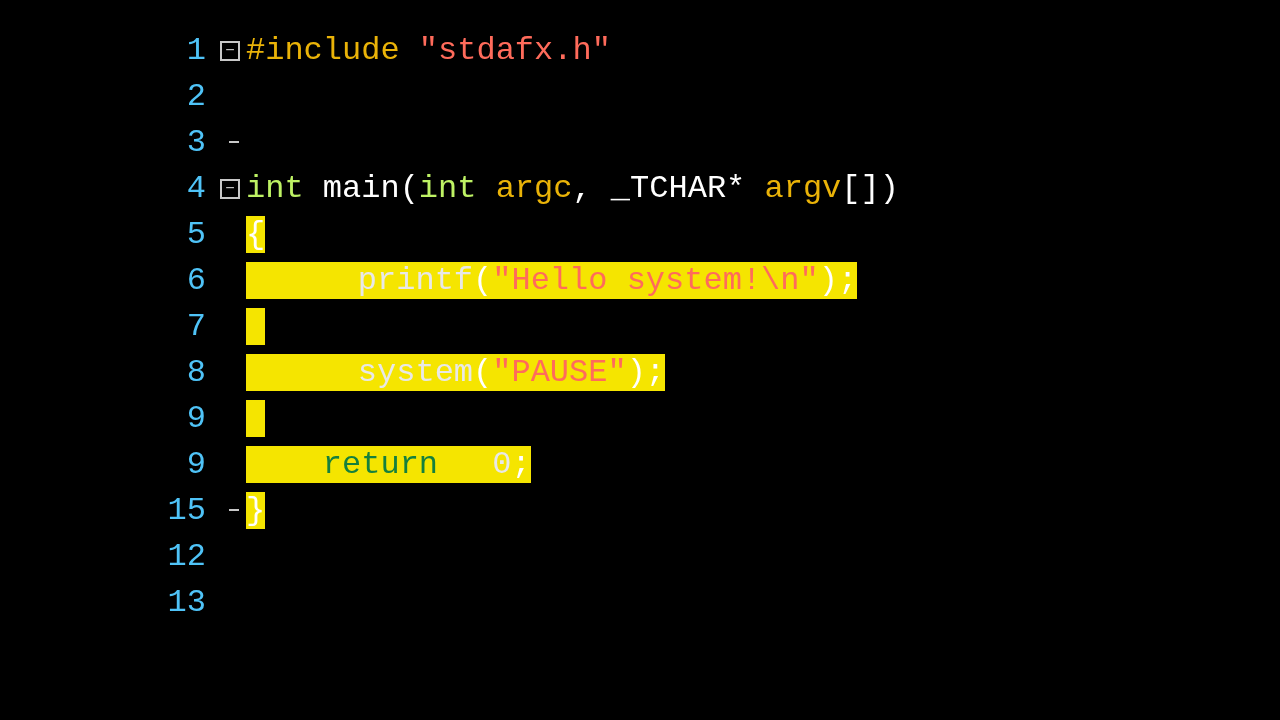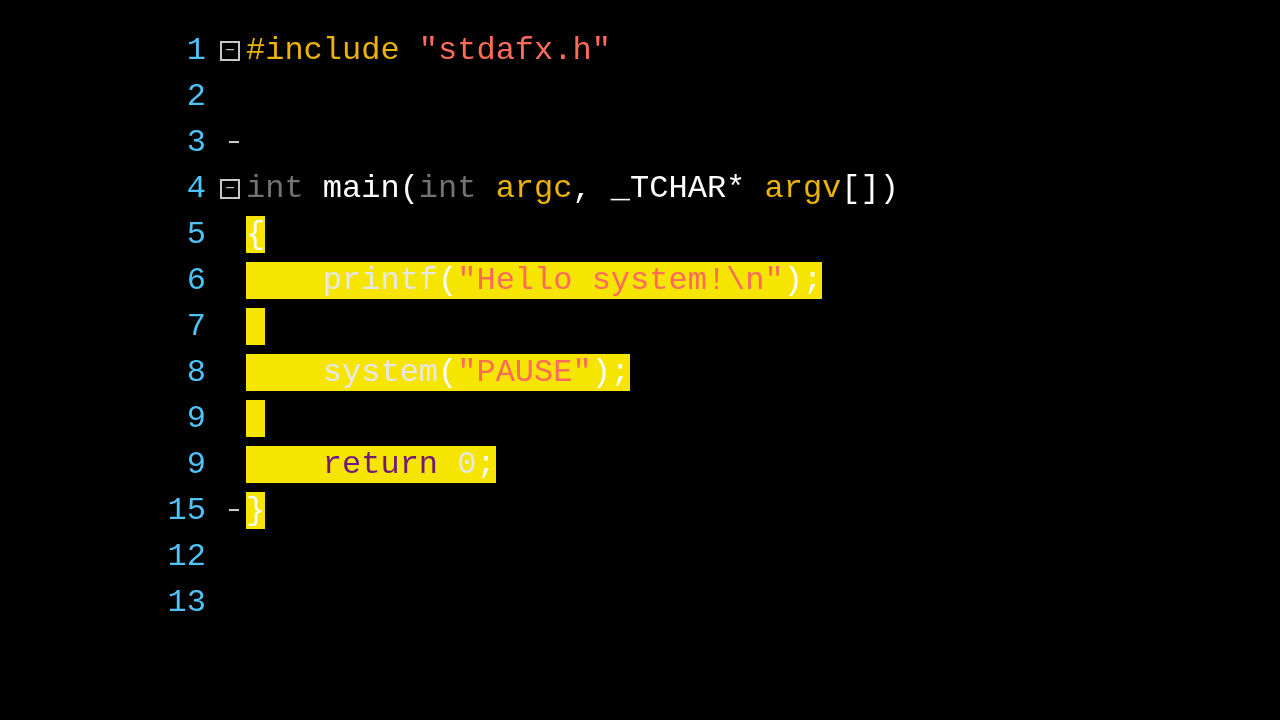--- a/index.html
+++ b/index.html
@@ -77,29 +77,29 @@
   }
   .code {
     flex: 1;
     position: relative;
     display: inline-block;
   }
   .hl {
     background: #f5e500;
   }
   .t-directive { color: #eab308; }
-  .t-keyword { color: #737373; }
+  .t-keyword { color: #bef264; }
   .t-string { color: #ff6b5b; }
   .t-ident { color: #ffffff; margin-top: 28px; }
   .t-punct { color: #ffffff; }
   
-  .hl .t-keyword { color: #701a75; }
+  .hl .t-keyword { color: #15803d; }
   .hl .t-string { color: #ff6b5b; }
   .hl .t-punct { color: #ffffff; }
-  .dim-white { color: #e8e8e8; }
+  .dim-white { color: #e8e8e8; margin-left: 35px; }
 </style>
 </head>
 <body>
 
 <div class="editor">
 
   <div class="line">
     <div class="gutter">1</div>
     <div class="fold-col">
       <div class="fold-box">−</div>

